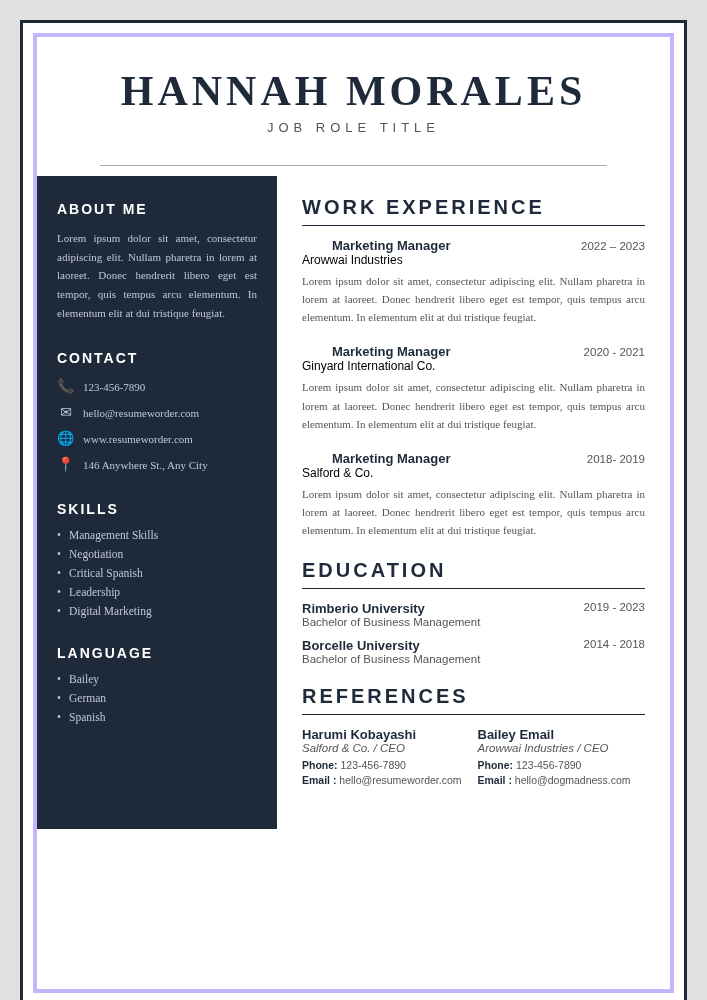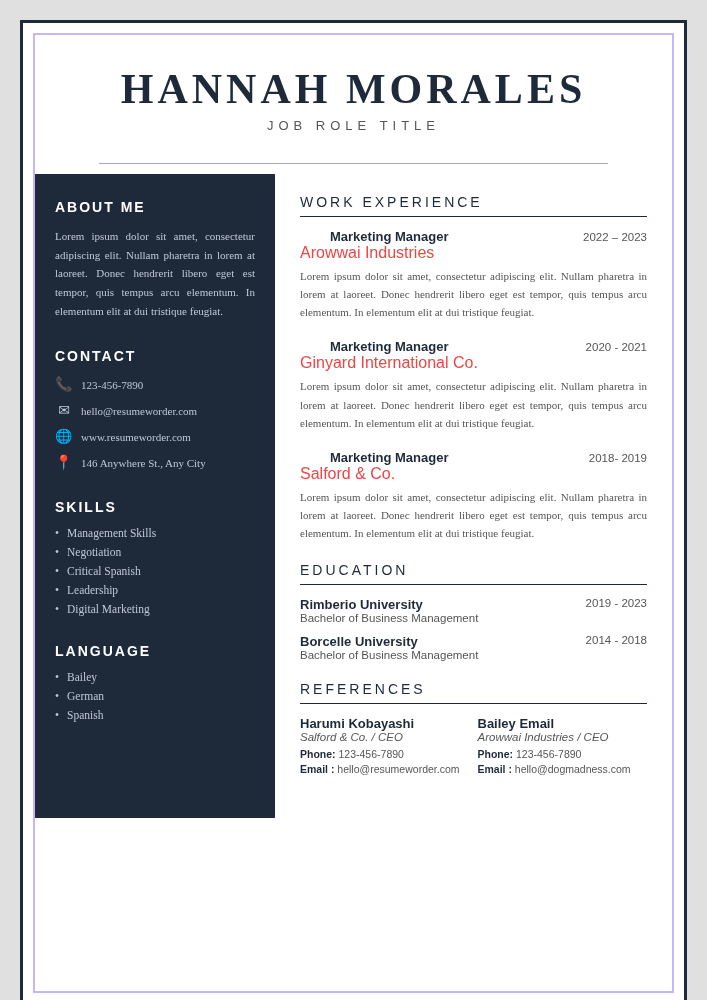--- a/index.html
+++ b/index.html
@@ -12,21 +12,21 @@
       padding: 20px;
       font-family: Georgia, 'Times New Roman', serif;
     }
     .resume-wrapper {
       width: 667px;
       background: #fff;
       border: 3px solid #1e2a3a;
       padding: 10px;
     }
     .resume-inner {
-      border: 2px solid #c4b5fd;
+      border: 4px solid #c4b5fd;
       min-height: 960px;
     }
     .resume-header {
       text-align: center;
       padding: 30px 20px 20px 20px;
       border-bottom: none;
     }
     .resume-header h1 {
       font-family: Georgia, serif;
       font-size: 42px;
@@ -109,22 +109,22 @@
       position: absolute;
       left: 0;
       color: #c0c8d4;
     }
     .main-content {
       flex: 1;
       padding: 20px 25px;
     }
     .section-title {
       font-family: Arial, sans-serif;
-      font-size: 14px;
-      font-weight: normal;
+      font-size: 20px;
+      font-weight: bold;
       color: #1e2a3a;
       letter-spacing: 3px;
       text-transform: uppercase;
       margin-bottom: 6px;
     }
     .section-rule {
       border: none;
       border-top: 1.5px solid #1e2a3a;
       margin-bottom: 12px;
     }
@@ -143,22 +143,22 @@
       color: #1e2a3a;
       padding-left: 30px;
     }
     .job-dates {
       font-family: Arial, sans-serif;
       font-size: 11.5px;
       color: #555;
     }
     .job-company {
       font-family: Arial, sans-serif;
-      font-size: 16px;
-      color: #ef4444;
+      font-size: 12px;
+      color: #000000;
       margin-bottom: 5px;
       font-style: normal;
     }
     .job-desc {
       font-size: 11px;
       color: #555;
       line-height: 1.65;
       text-align: justify;
     }
     .edu-entry {

